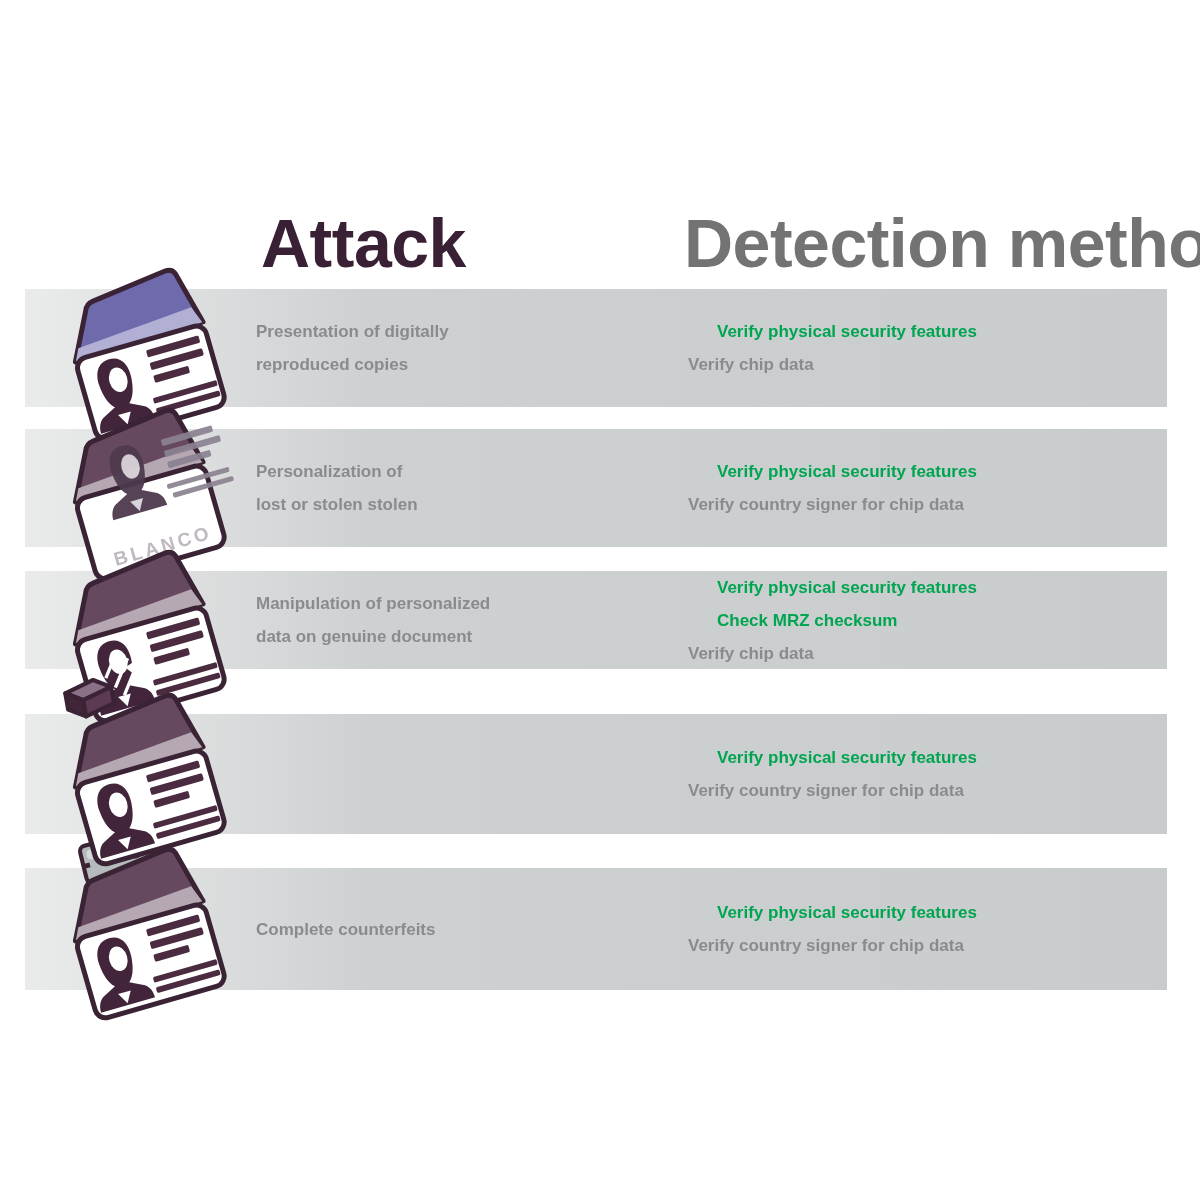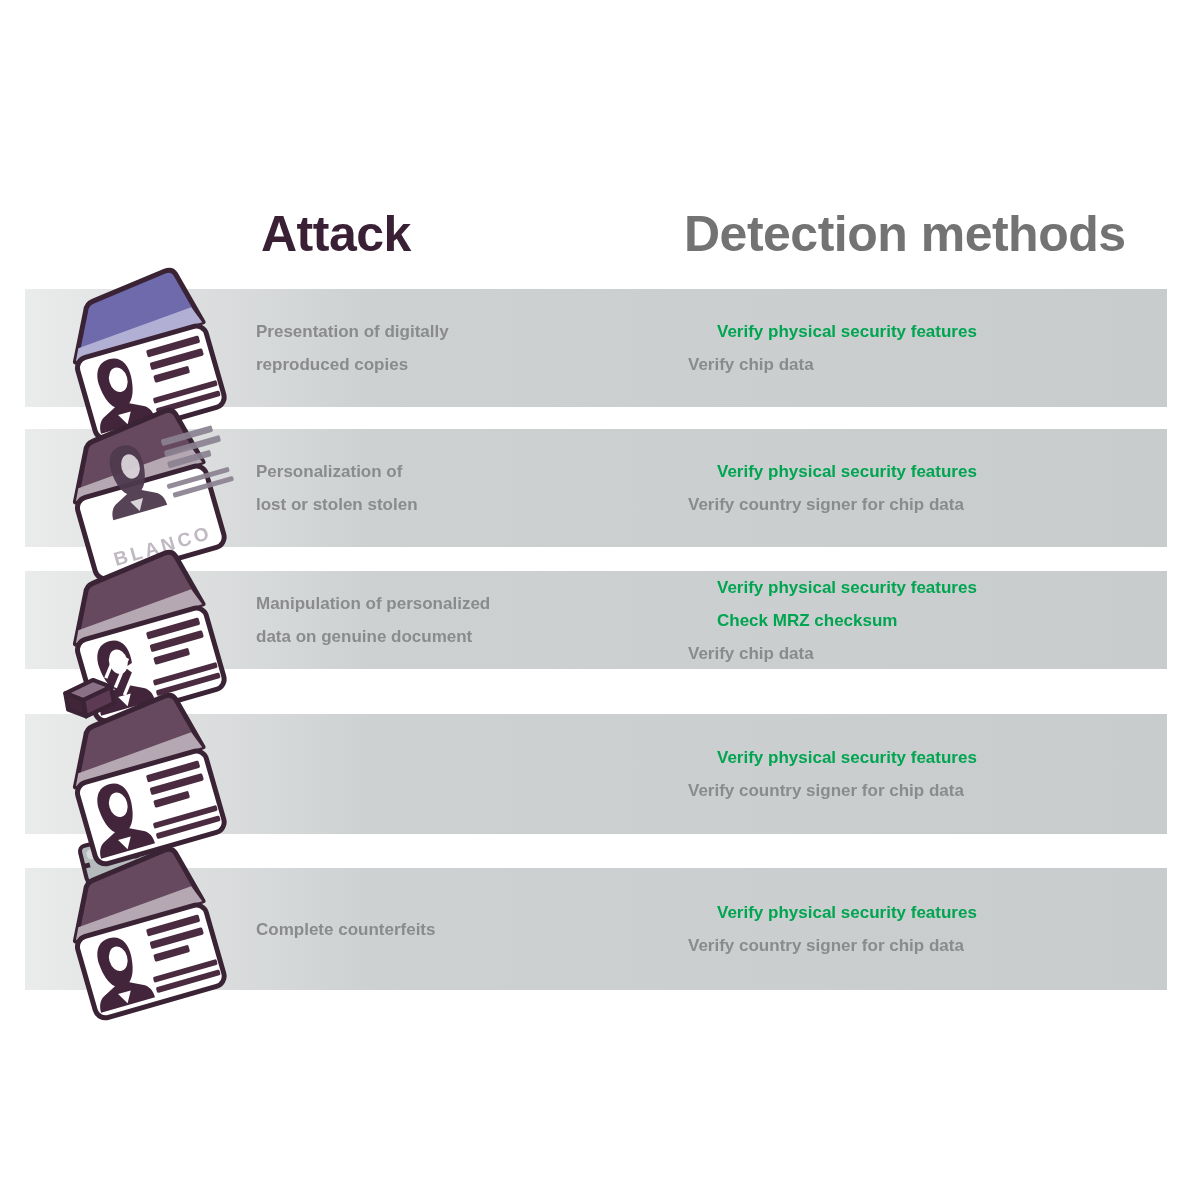--- a/index.html
+++ b/index.html
@@ -1,21 +1,21 @@
 <!DOCTYPE html>
 <html><head>
 <meta charset="utf-8">
 <style>
   html,body{margin:0;padding:0;}
   body{
     width:1200px;height:1200px;position:relative;background:#ffffff;
     font-family:"Liberation Sans", sans-serif;overflow:hidden;
   }
   .heading{
-    position:absolute;top:209px;font-size:50px;font-weight:bold;line-height:1;
+    position:absolute;top:209px;font-size:68px;font-weight:bold;line-height:1;
     letter-spacing:-0.5px;white-space:nowrap;
   }
   .heading.attack{left:261px;color:#3a2035;}
   .heading.detection{left:684px;color:#737373;}
   .band{
     position:absolute;left:25px;width:1142px;
     background:linear-gradient(90deg,#eaebeb 0%,#ced1d2 30%,#c9cccd 100%);
   }
   .attack-col,.methods-col{
     position:absolute;top:50%;transform:translateY(-50%);

